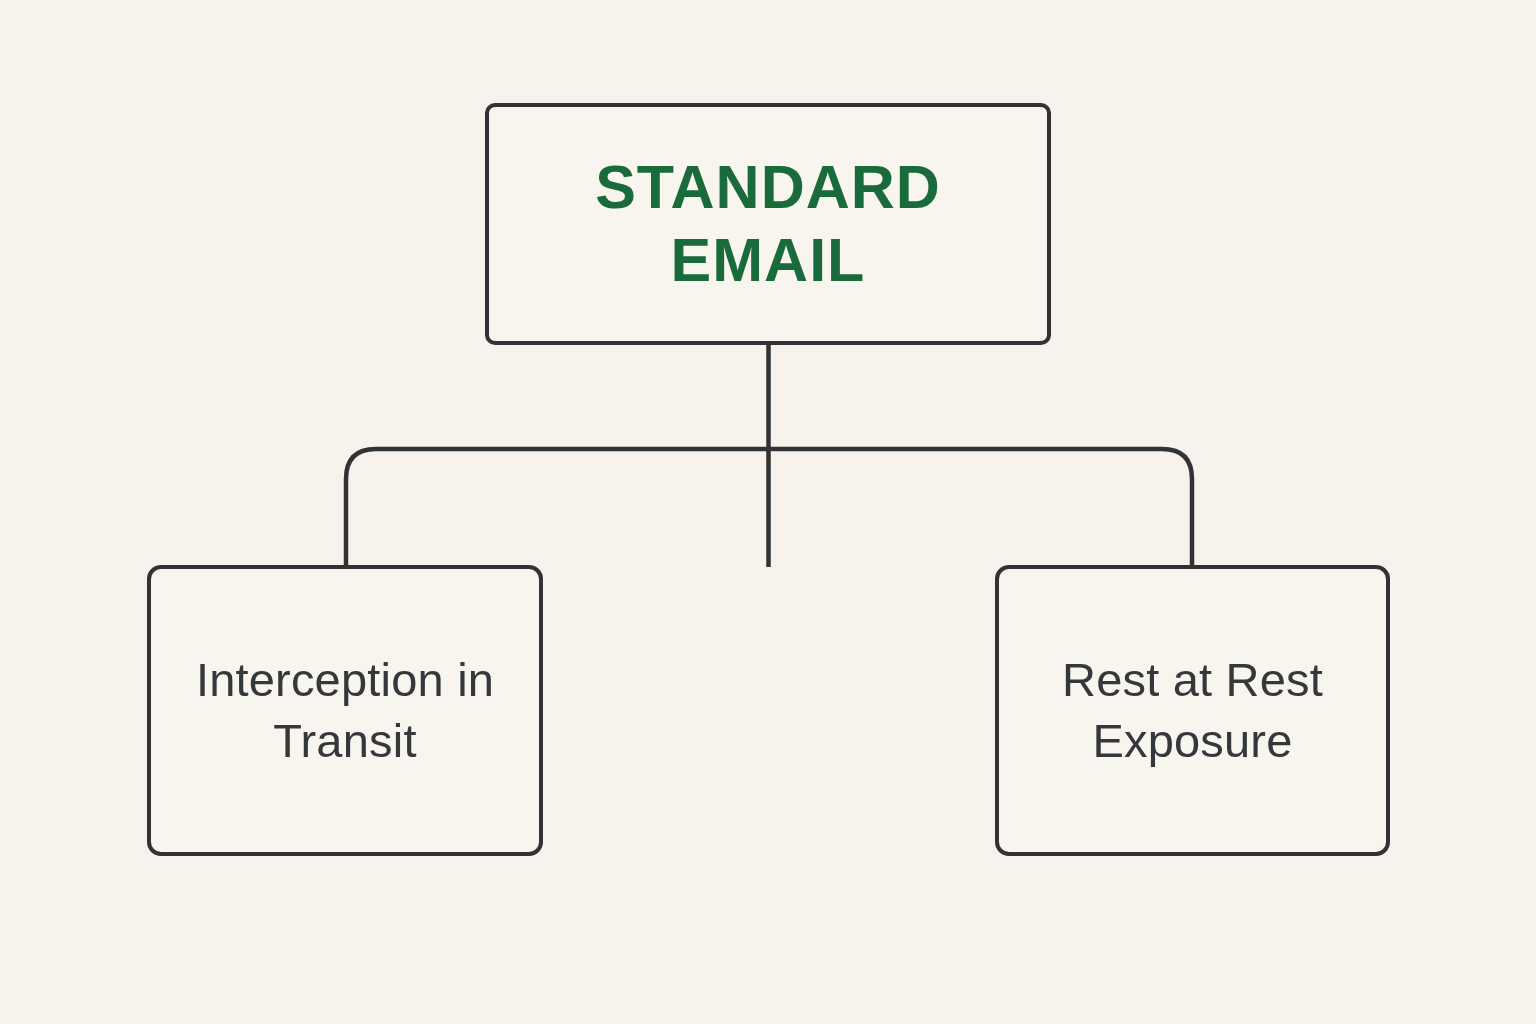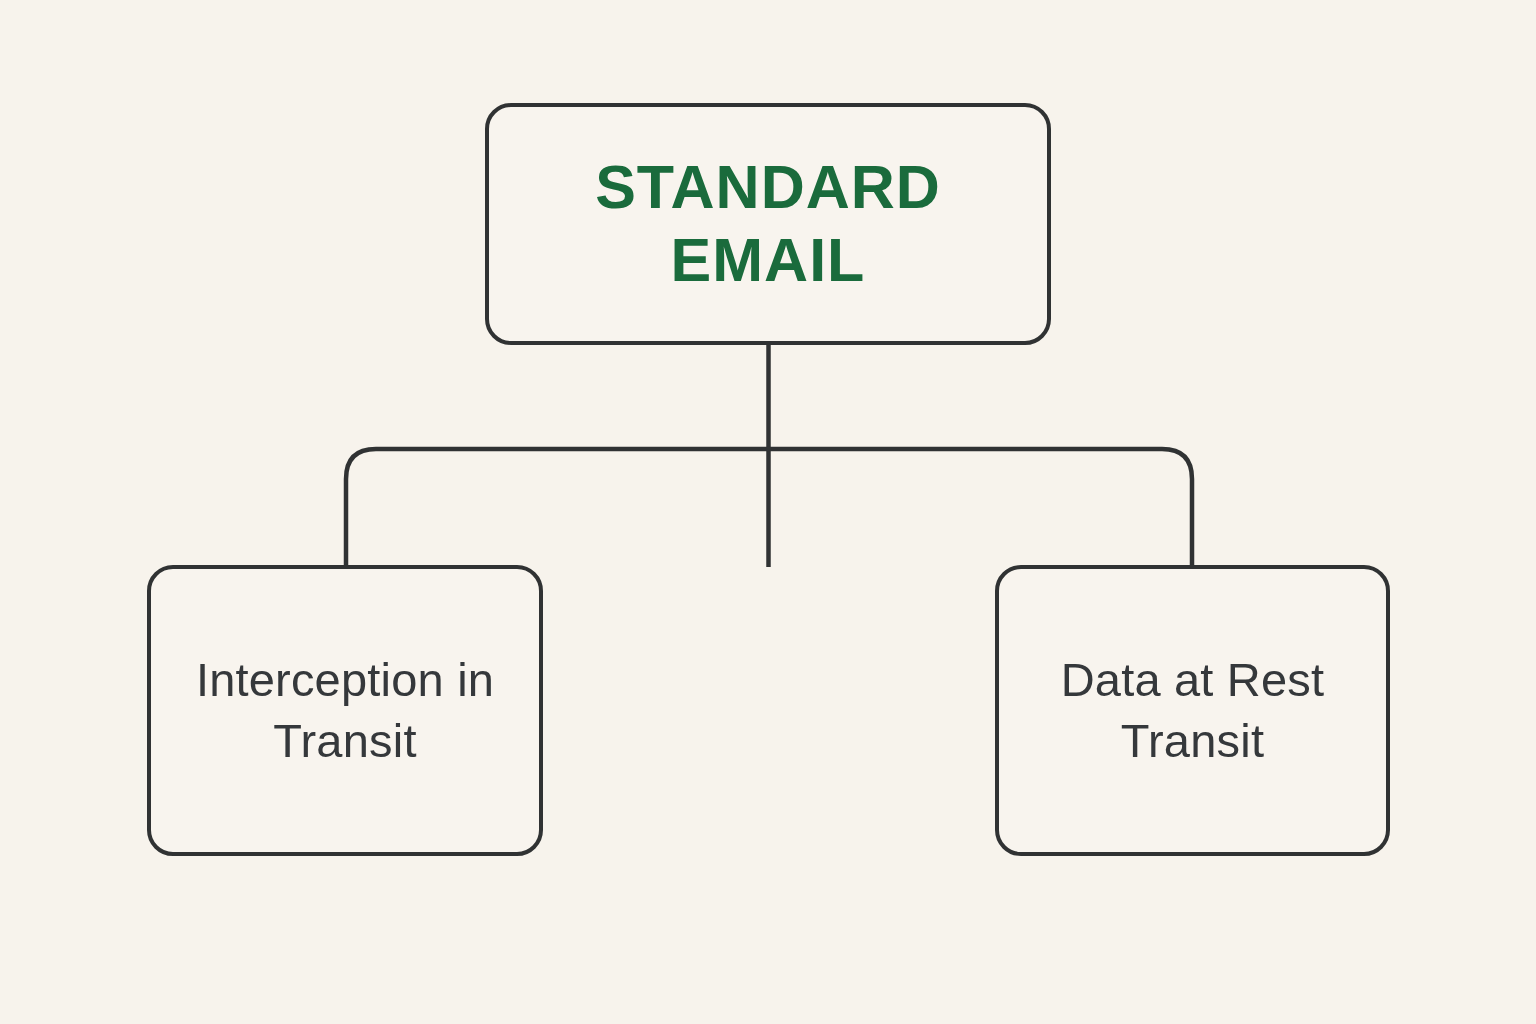--- a/index.html
+++ b/index.html
@@ -30,34 +30,34 @@
     display: flex;
     align-items: center;
     justify-content: center;
     text-align: center;
   }
   .node-root {
     left: 485px;
     top: 103px;
     width: 566px;
     height: 242px;
-    border-radius: 26px;
+    border-radius: 10px;
   }
   .node-root .label {
     color: #1a6b3c;
     font-weight: 700;
     font-size: 61px;
     line-height: 1.2;
     letter-spacing: 1px;
     max-width: 480px;
   }
   .node-child {
     top: 565px;
     height: 291px;
-    border-radius: 26px;
+    border-radius: 14px;
   }
   .node-child .label {
     color: #35383b;
     font-weight: 500;
     font-size: 47px;
     line-height: 1.28;
     letter-spacing: 0.2px;
   }
   .node-child-1 { left: 147px; width: 396px; }
   .node-child-1 .label { max-width: 330px; }
@@ -81,16 +81,16 @@
   <div class="node node-root">
     <div class="label">STANDARD EMAIL</div>
   </div>
 
   <div class="node node-child node-child-1">
     <div class="label">Interception in Transit</div>
   </div>
 
 
   <div class="node node-child node-child-3">
-    <div class="label">Data at Rest Transit</div>
+    <div class="label">Rest at Rest Exposure</div>
   </div>
 
 </div>
 
 </body></html>

